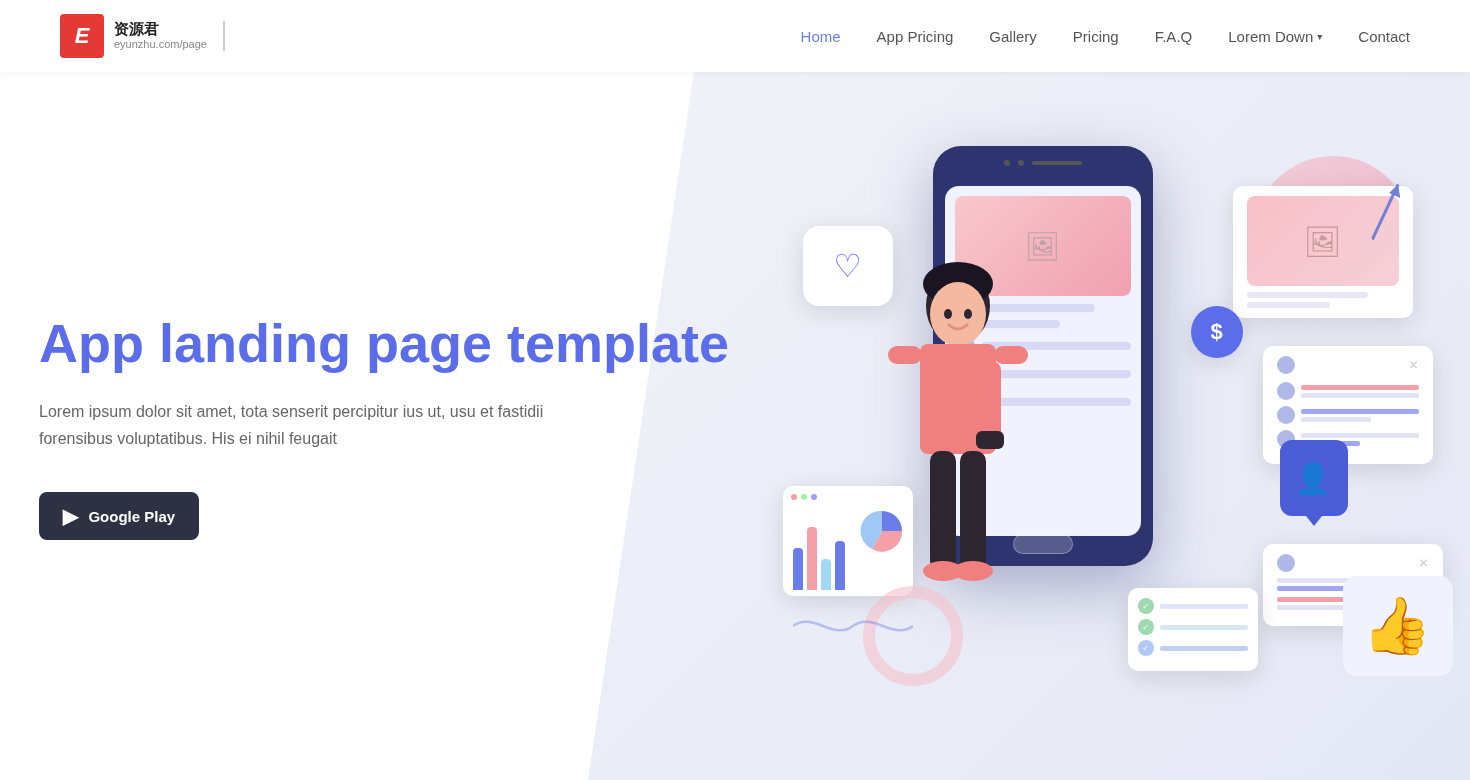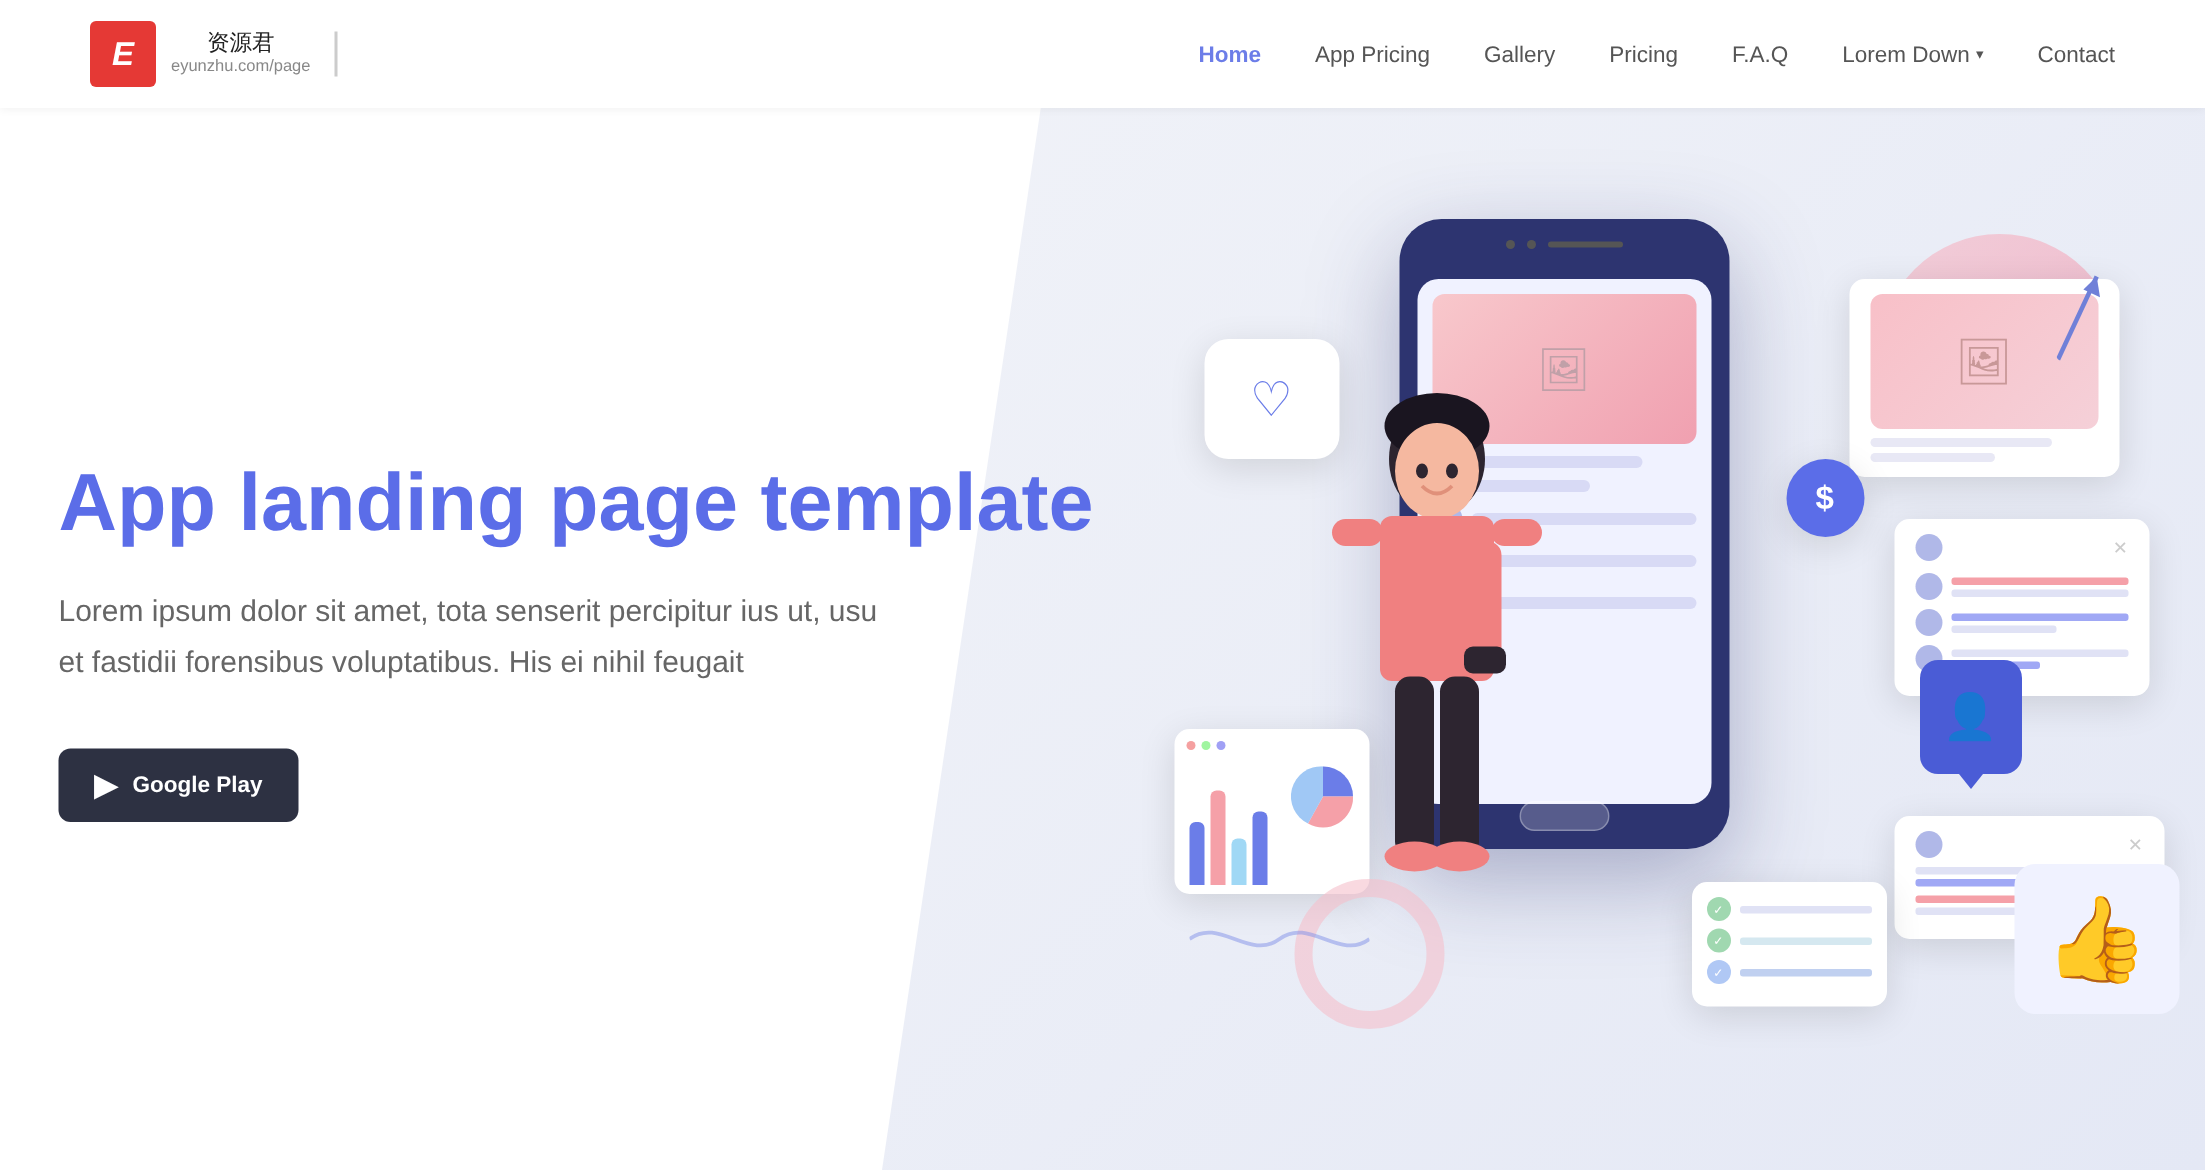--- a/index.html
+++ b/index.html
@@ -11,30 +11,30 @@
       padding: 0 60px; height: 72px; background: #fff;
       box-shadow: 0 1px 6px rgba(0,0,0,0.06); position: relative; z-index: 10;
     }
     .logo-area { display: flex; align-items: center; gap: 10px; }
     .logo-box {
       width: 44px; height: 44px; background: #e53935; border-radius: 4px;
       display: flex; align-items: center; justify-content: center;
       font-weight: 900; font-size: 22px; color: #fff; font-style: italic;
     }
     .logo-text { display: flex; flex-direction: column; line-height: 1.2; }
-    .logo-cn { font-size: 15px; font-weight: 400; color: #222; text-align: center; }
+    .logo-cn { font-size: 15px; font-weight: 700; color: #222; }
     .logo-url { font-size: 11px; color: #888; }
     .logo-divider { width: 2px; height: 30px; background: #ccc; margin-left: 6px; }
 
     .nav-links { display: flex; align-items: center; gap: 36px; }
     .nav-link {
       font-size: 15px; color: #555; text-decoration: none; cursor: pointer;
       white-space: nowrap;
     }
-    .nav-link.active { color: #6c7de8; font-weight: 700; }
+    .nav-link.active { color: #6c7de8; font-weight: 400; }
     .nav-link-dropdown { display: flex; align-items: center; gap: 4px; }
     .chevron-icon { font-size: 10px; color: #555; }
 
     .btn-get-started {
       background: #5b6de8; color: #fff; border: none; border-radius: 30px;
       padding: 12px 28px; font-size: 15px; font-weight: 600; cursor: pointer;
       white-space: nowrap;
     }
 
     
@@ -54,21 +54,21 @@
     }
 
     .hero-left {
       flex: 0 0 50%; padding: 0 0 0 39px; z-index: 1;
     }
     .hero-title {
       font-size: 54px; font-weight: 800; color: #5b6de8; line-height: 1.15;
       margin-bottom: 24px;
     }
     .hero-desc {
-      font-size: 20px; color: #666; line-height: 1.7; max-width: 560px;
+      font-size: 16px; color: #666; line-height: 1.7; max-width: 560px;
       margin-bottom: 40px;
     }
     .hero-buttons { display: flex; gap: 18px; }
 
     .btn-store {
       display: flex; align-items: center; gap: 10px;
       background: #2d3142; color: #fff; border: none; border-radius: 8px;
       padding: 12px 24px; font-size: 15px; font-weight: 600; cursor: pointer;
     }
     .btn-store .store-icon { font-size: 20px; }

